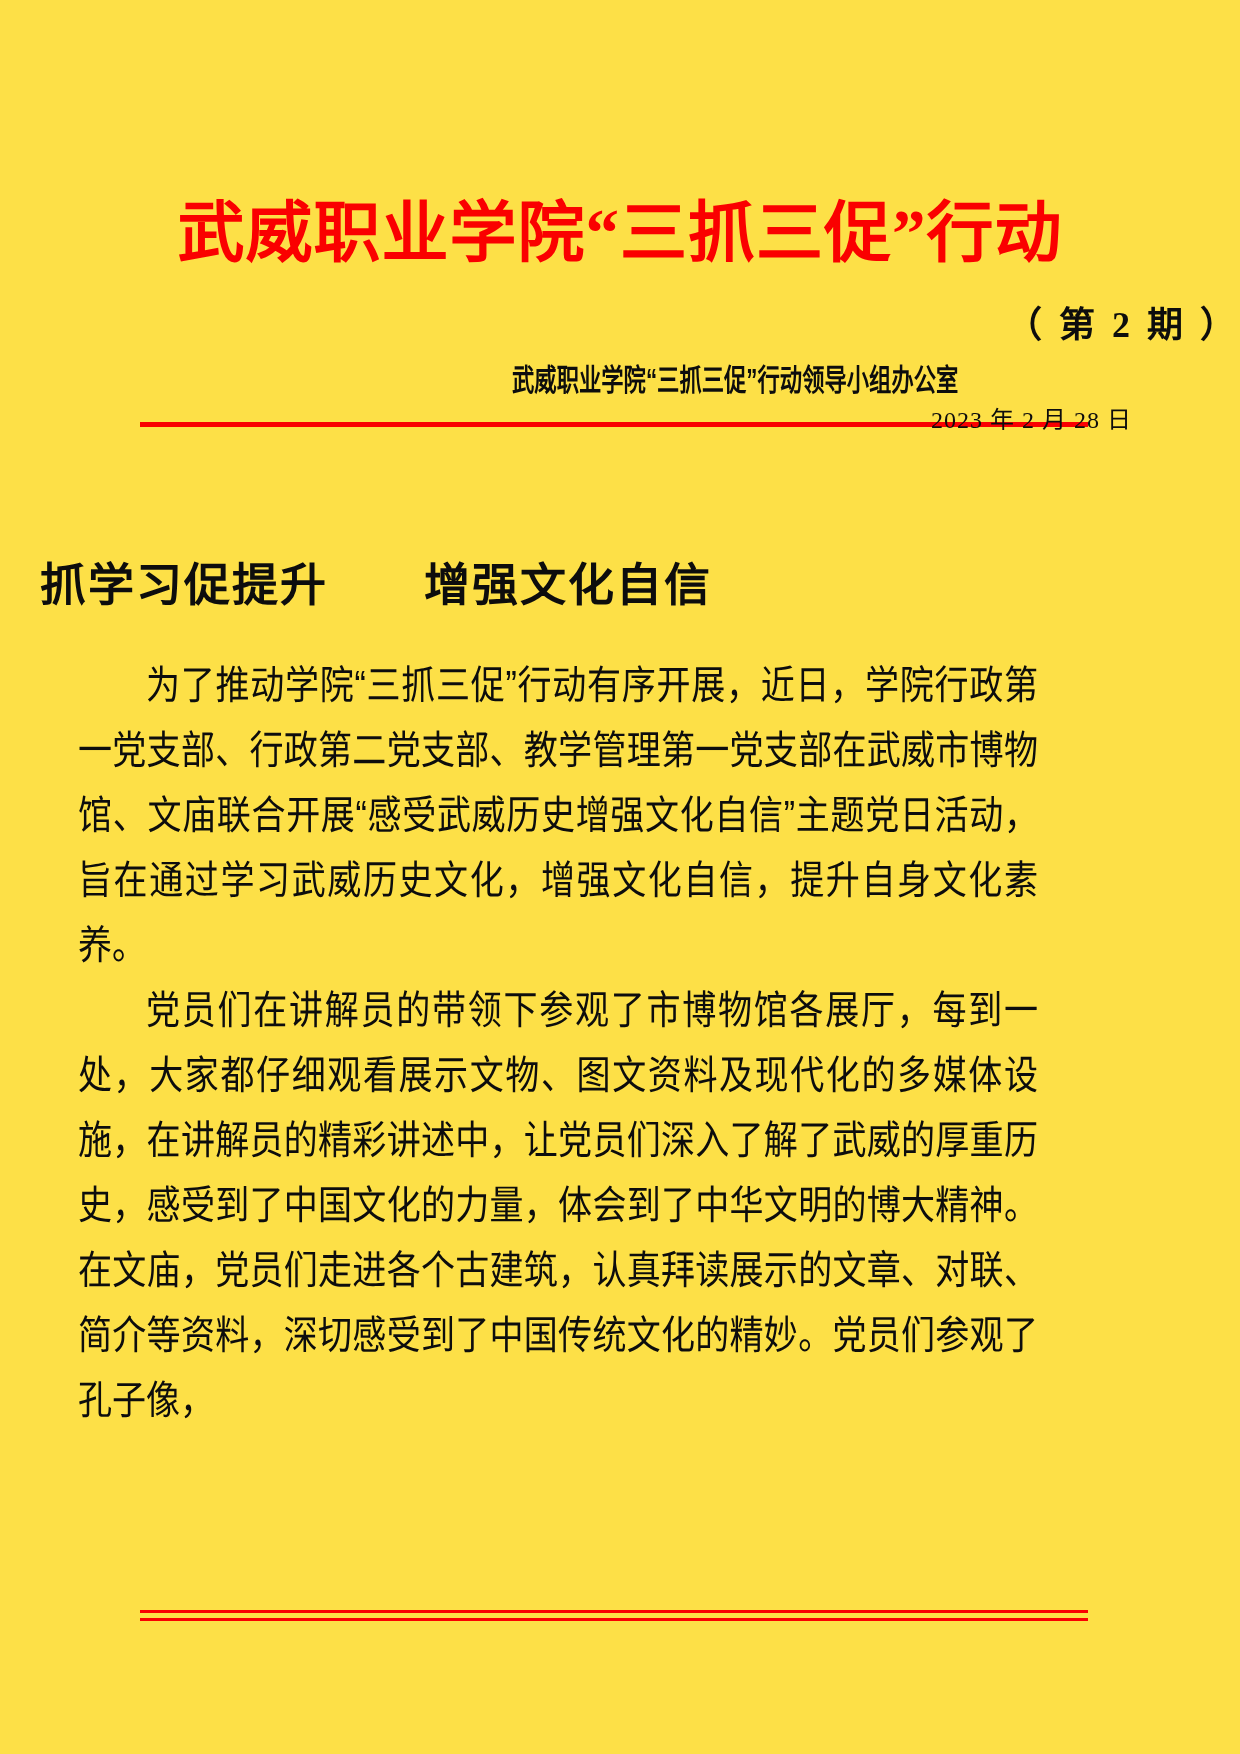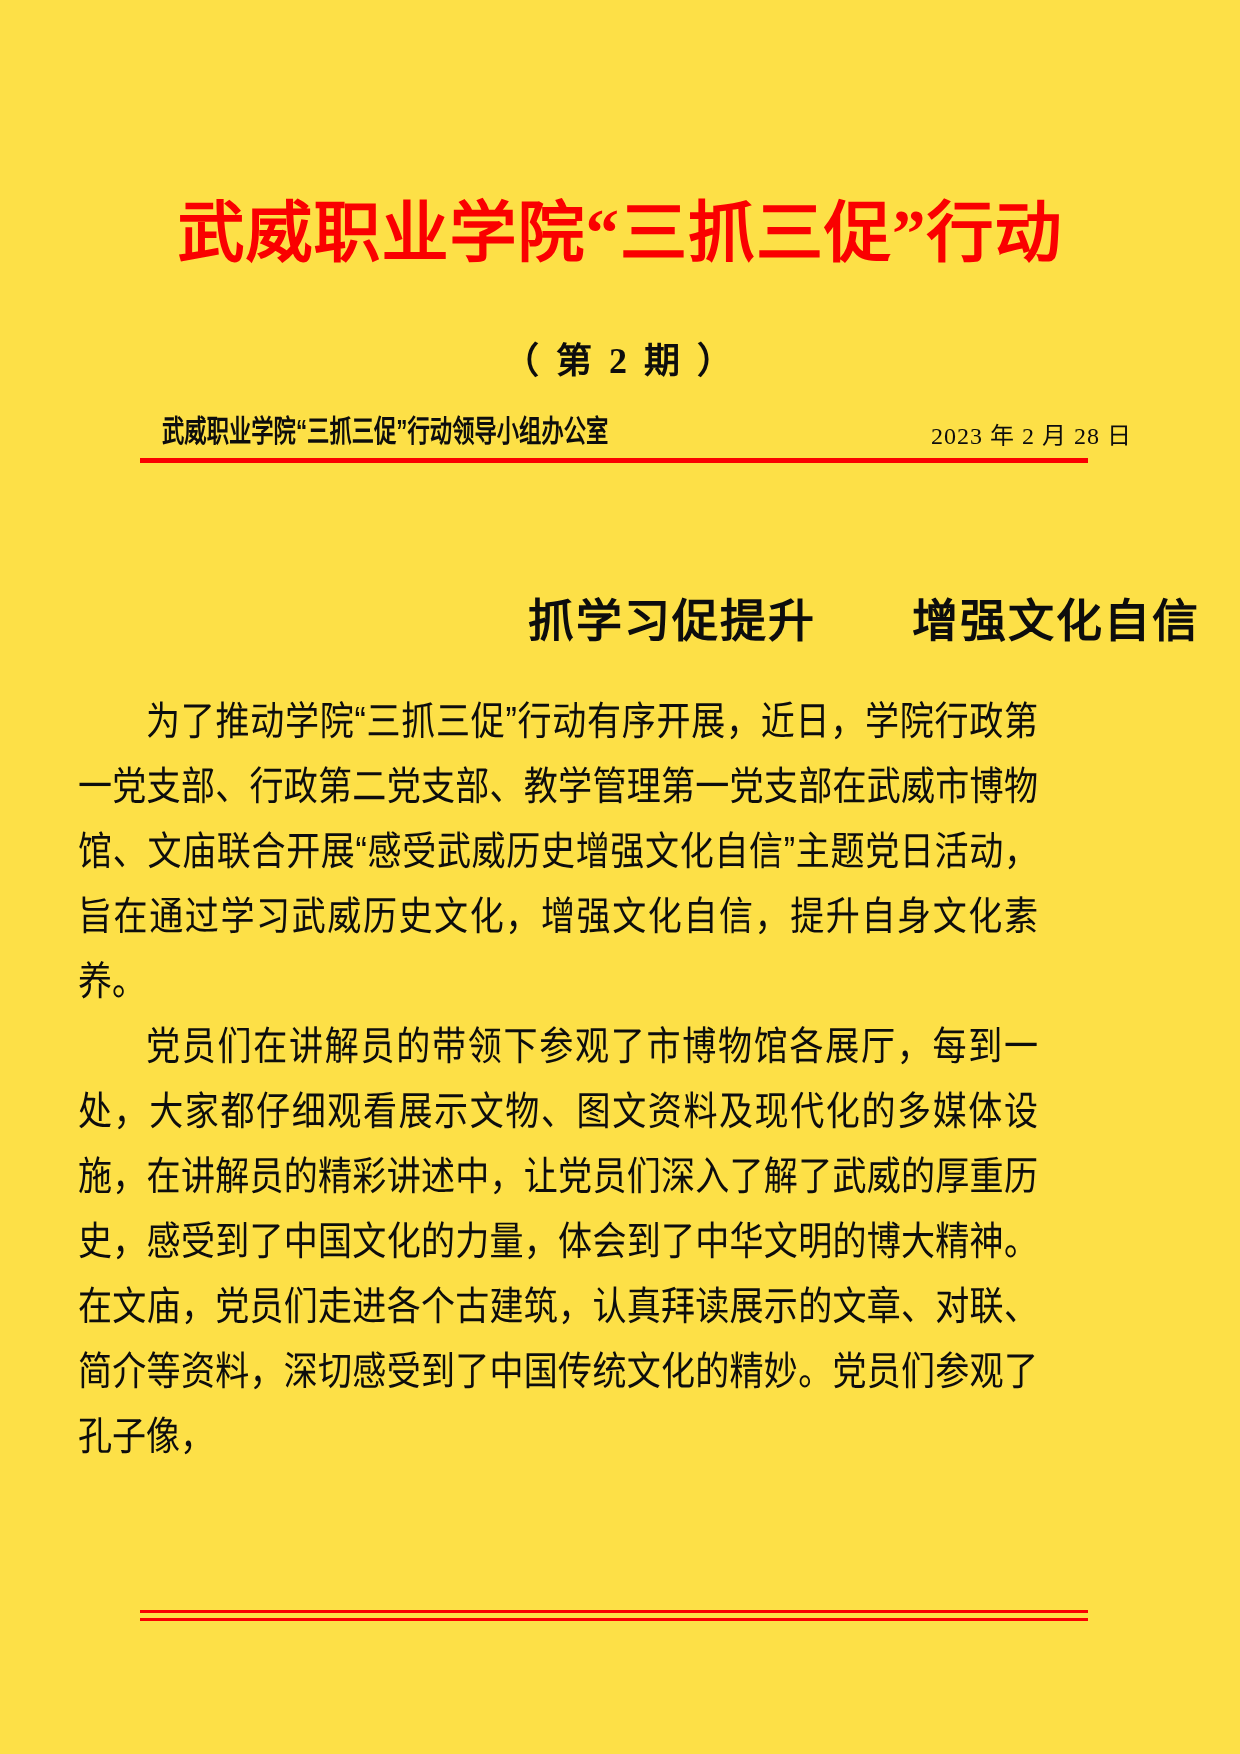--- a/index.html
+++ b/index.html
@@ -28,34 +28,35 @@
     margin-top:58px;
     text-align:center;
     color:var(--accent,#fa0000);
     font-family:"Liberation Serif", serif;
     font-weight:700;
     font-size:98px;
     line-height:1.05;
     letter-spacing:2px;
   }
   .issue-line {
-    margin-top:68px;
-    text-align:center;
+    margin-top:32px;
+    text-align:right;
     font-family:"Liberation Serif", serif;
     font-weight:700;
     font-size:36px;
     line-height:1.2;
     letter-spacing:4px;
   }
   .info-row {
     display:flex;
-    justify-content:space-between;
+    justify-content:center;
     align-items:flex-end;
     margin:28px 108px 0 162px;
     height:40px;
+    flex-direction:column;
   }
   .office {
     display:inline-block;
     font-family:"Liberation Sans", sans-serif;
     font-size:31px;
     font-weight:700;
     white-space:nowrap;
     transform:scaleX(0.72);
     transform-origin:0 100%;
     letter-spacing:0;
@@ -68,21 +69,21 @@
     letter-spacing:1px;
   }
   .rule-single {
     margin:7px 152px 0 140px;
     height:5px;
     background:var(--accent,#fa0000);
   }
   
   .article-heading {
     margin:136px 40px 0;
-    text-align:right;
+    text-align:left;
     font-family:"Liberation Serif", serif;
     font-weight:700;
     font-size:46px;
     line-height:1;
     letter-spacing:2px;
     white-space:nowrap;
   }
   .body-text { margin:44px 0 0 78px; }
   .body-text p {
     width:1128px;

